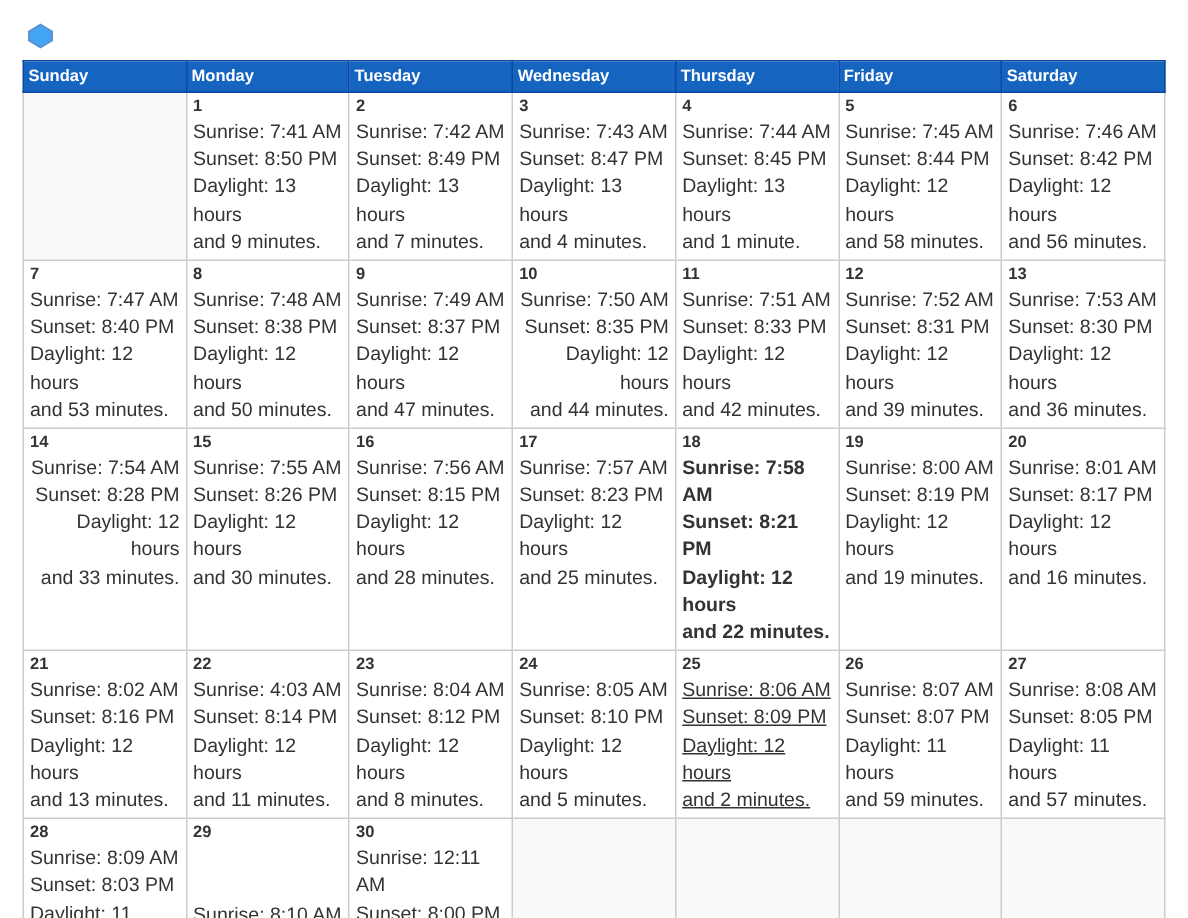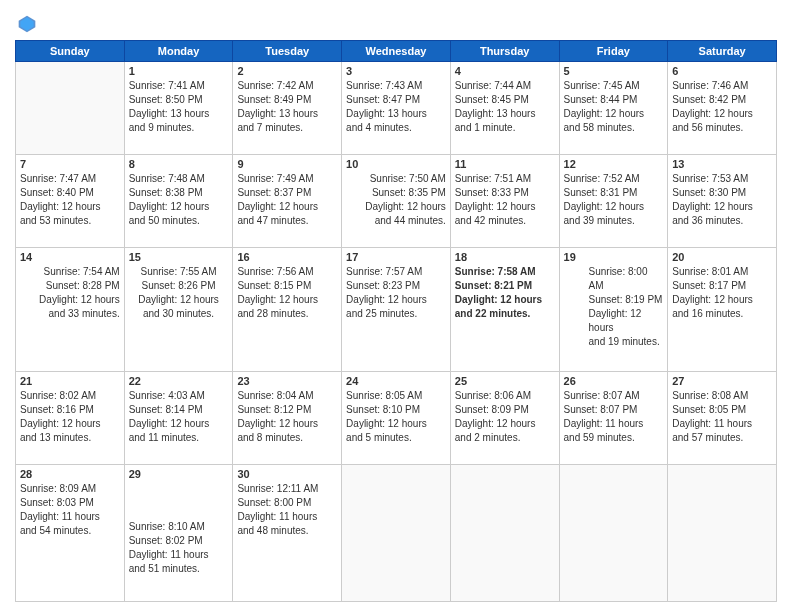--- a/index.html
+++ b/index.html
@@ -67,39 +67,39 @@
       border-collapse: collapse;
       width: 100%;
       table-layout: fixed;
     }
     .calendar th {
       background: #1565c0;
       color: #fff;
       font-size: 11px;
       font-weight: bold;
       padding: 4px 3px;
-      text-align: center;
+      text-align: left;
       border: 1px solid #0d47a1;
     }
     .calendar td {
       border: 1px solid #ccc;
       vertical-align: top;
       padding: 3px 4px;
       font-size: 9.5px;
       color: #333;
       height: 78px;
     }
     .day-num {
       font-weight: bold;
       font-size: 11px;
       display: block;
       margin-bottom: 2px;
     }
     .cell-info {
-      font-size: 10px;
+      font-size: 13px;
       line-height: 1.4;
       color: #333;
     }
     .empty-cell {
       background: #f9f9f9;
     }
     tr:last-child td {
       height: 68px;
     }
   </style>
@@ -238,21 +238,21 @@
         <tr>
           <td>
             <span class="day-num">14</span>
             <div class="cell-info" style="white-space: pre-line; text-align: right;">Sunrise: 7:54 AM
 Sunset: 8:28 PM
 Daylight: 12 hours
 and 33 minutes.</div>
           </td>
           <td>
             <span class="day-num">15</span>
-            <div class="cell-info" style="white-space: pre-line; text-align: center;">Sunrise: 7:55 AM
+            <div class="cell-info" style="white-space: pre-line;">Sunrise: 7:55 AM
 Sunset: 8:26 PM
 Daylight: 12 hours
 and 30 minutes.</div>
           </td>
           <td>
             <span class="day-num">16</span>
             <div class="cell-info" style="white-space: pre-line;">Sunrise: 7:56 AM
 Sunset: 8:15 PM
 Daylight: 12 hours
 and 28 minutes.</div>
@@ -266,21 +266,21 @@
           </td>
           <td>
             <span class="day-num">18</span>
             <div class="cell-info" style="white-space: pre-line; font-weight: bold;">Sunrise: 7:58 AM
 Sunset: 8:21 PM
 Daylight: 12 hours
 and 22 minutes.</div>
           </td>
           <td>
             <span class="day-num">19</span>
-            <div class="cell-info" style="white-space: pre-line; margin-left: 25px;">Sunrise: 8:00 AM
+            <div class="cell-info" style="white-space: pre-line;">Sunrise: 8:00 AM
 Sunset: 8:19 PM
 Daylight: 12 hours
 and 19 minutes.</div>
           </td>
           <td>
             <span class="day-num">20</span>
             <div class="cell-info" style="white-space: pre-line;">Sunrise: 8:01 AM
 Sunset: 8:17 PM
 Daylight: 12 hours
 and 16 minutes.</div>
@@ -310,21 +310,21 @@
           </td>
           <td>
             <span class="day-num">24</span>
             <div class="cell-info" style="white-space: pre-line;">Sunrise: 8:05 AM
 Sunset: 8:10 PM
 Daylight: 12 hours
 and 5 minutes.</div>
           </td>
           <td>
             <span class="day-num">25</span>
-            <div class="cell-info" style="white-space: pre-line;">Sunrise: 8:06 AM
+            <div class="cell-info" style="white-space: pre-line; text-decoration: underline;">Sunrise: 8:06 AM
 Sunset: 8:09 PM
 Daylight: 12 hours
 and 2 minutes.</div>
           </td>
           <td>
             <span class="day-num">26</span>
             <div class="cell-info" style="white-space: pre-line;">Sunrise: 8:07 AM
 Sunset: 8:07 PM
 Daylight: 11 hours
 and 59 minutes.</div>

